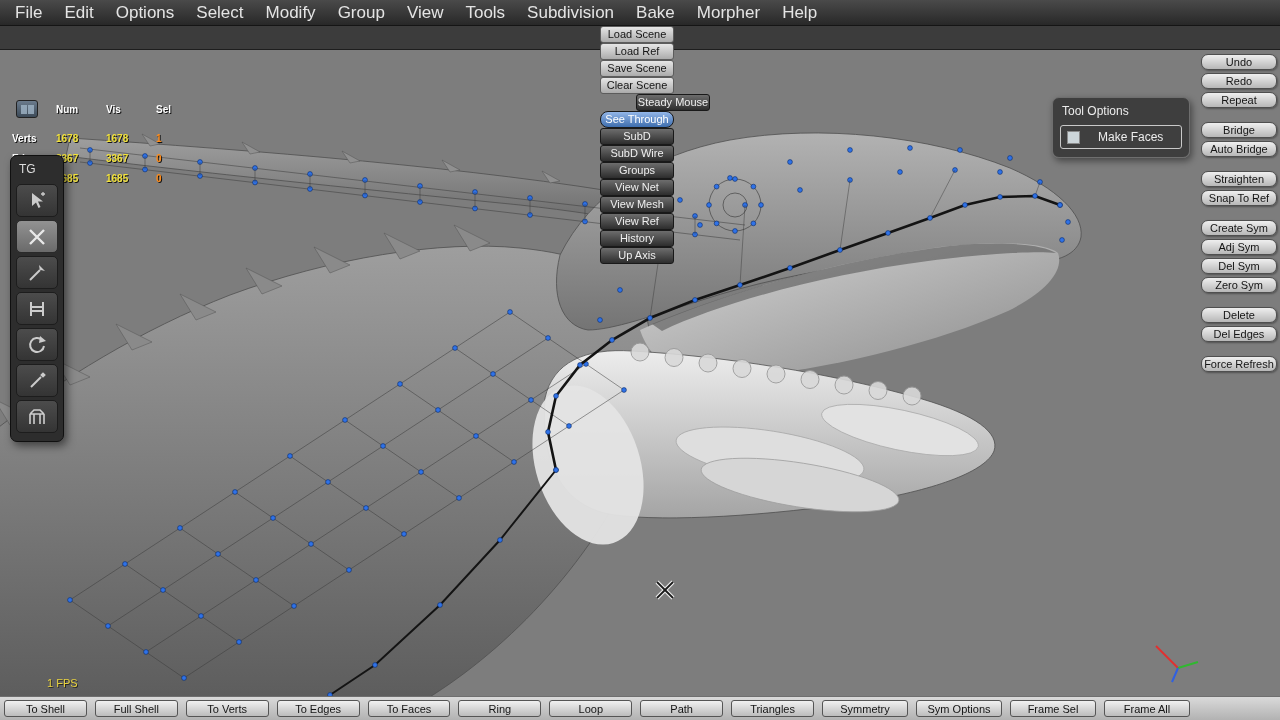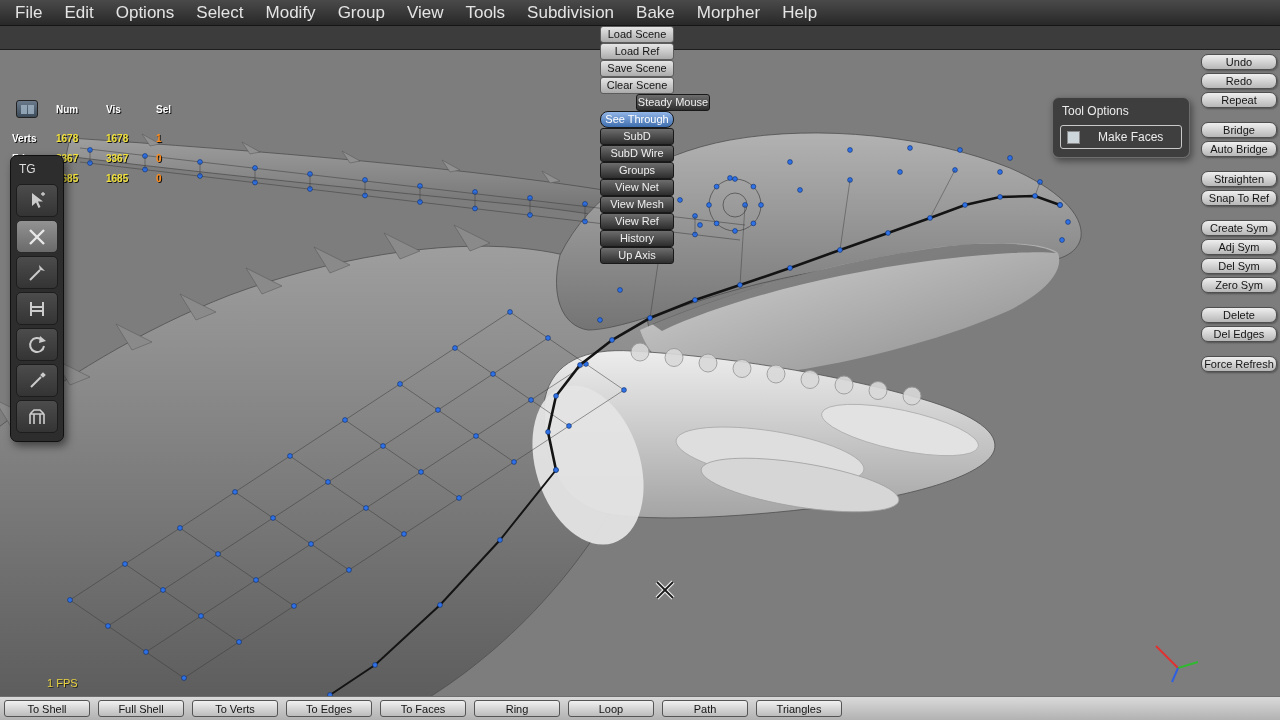--- a/index.html
+++ b/index.html
@@ -485,15 +485,21 @@
 <div id="bottom-bar">
   <button class="bb-btn">To Shell</button>
   <button class="bb-btn">Full Shell</button>
   <button class="bb-btn">To Verts</button>
   <button class="bb-btn">To Edges</button>
   <button class="bb-btn">To Faces</button>
   <button class="bb-btn">Ring</button>
   <button class="bb-btn">Loop</button>
   <button class="bb-btn">Path</button>
   <button class="bb-btn">Triangles</button>
+  <div class="bb-right">
+    <button class="bb-btn">Symmetry</button>
+    <button class="bb-btn">Sym Options</button>
+    <button class="bb-btn">Frame Sel</button>
+    <button class="bb-btn">Frame All</button>
+  </div>
 </div>
 
 <div id="fps">1 FPS</div>
 
 </body></html>

